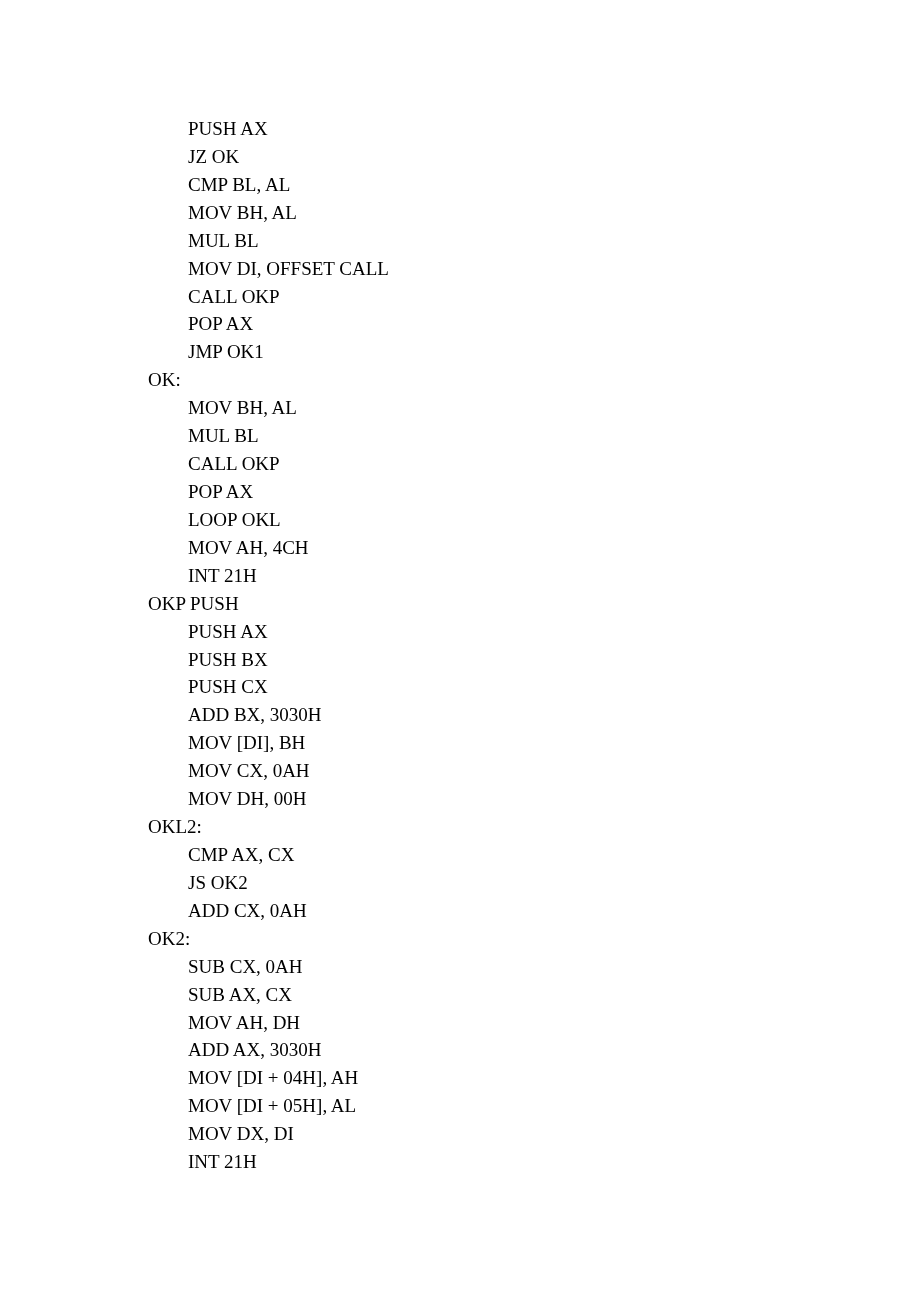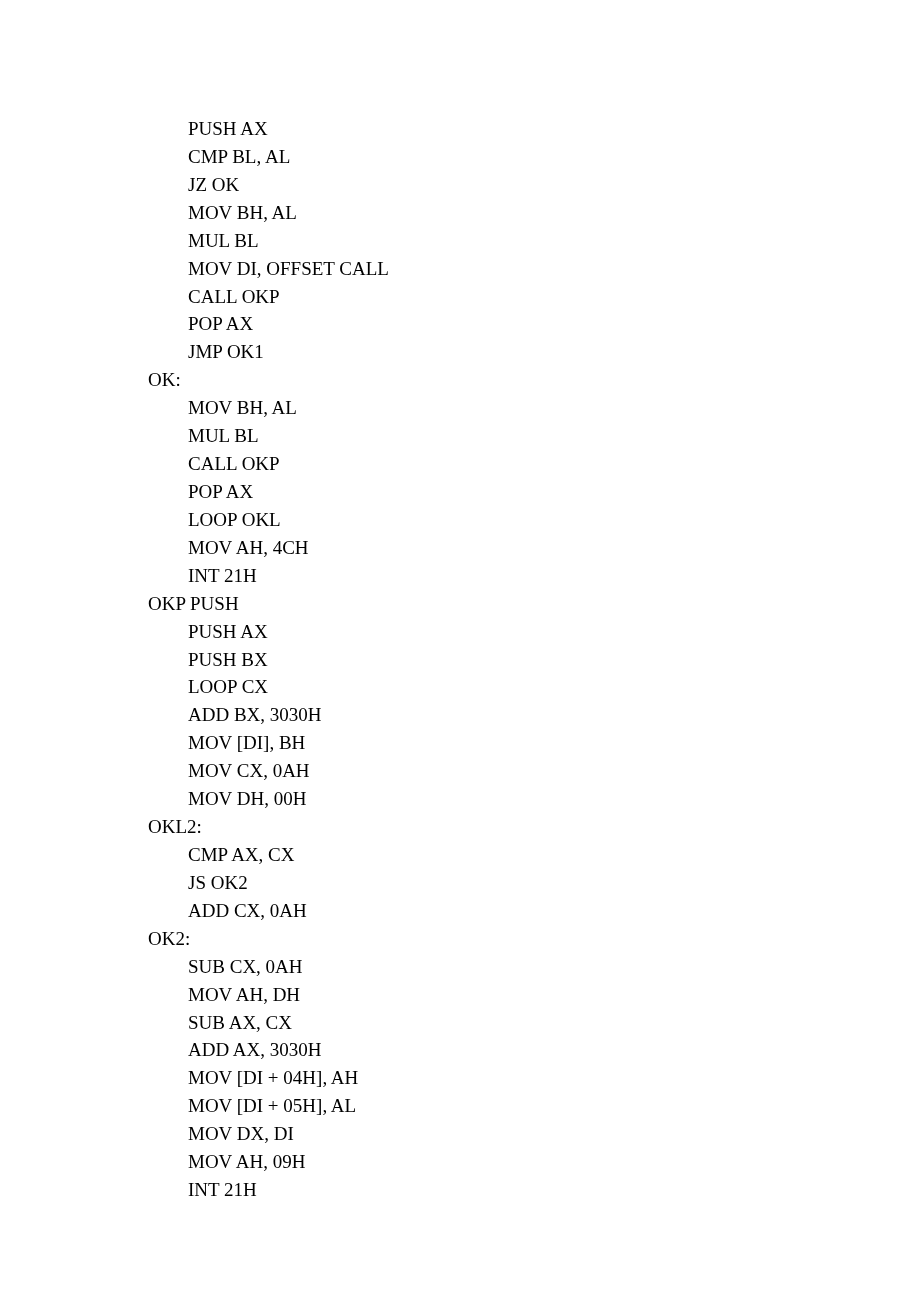--- a/index.html
+++ b/index.html
@@ -21,51 +21,50 @@
     }
     .indent {
       padding-left: 40px;
     }
   </style>
 </head>
 <body>
 
 <div id="code-container">
     <div class="line indent">PUSH AX</div>
+    <div class="line indent">JZ OK</div>
     <div class="line indent">CMP BL, AL</div>
-    <div class="line indent">JZ OK</div>
     <div class="line indent">MOV BH, AL</div>
     <div class="line indent">MUL BL</div>
     <div class="line indent">MOV DI, OFFSET CALL</div>
     <div class="line indent">CALL OKP</div>
     <div class="line indent">POP AX</div>
     <div class="line indent">JMP OK1</div>
     <div class="line">OK:</div>
     <div class="line indent">MOV BH, AL</div>
     <div class="line indent">MUL BL</div>
     <div class="line indent">CALL OKP</div>
     <div class="line indent">POP AX</div>
     <div class="line indent">LOOP OKL</div>
     <div class="line indent">MOV AH, 4CH</div>
     <div class="line indent">INT 21H</div>
     <div class="line">OKP PUSH</div>
     <div class="line indent">PUSH AX</div>
     <div class="line indent">PUSH BX</div>
-    <div class="line indent">LOOP CX</div>
+    <div class="line indent">PUSH CX</div>
     <div class="line indent">ADD BX, 3030H</div>
     <div class="line indent">MOV [DI], BH</div>
     <div class="line indent">MOV CX, 0AH</div>
     <div class="line indent">MOV DH, 00H</div>
     <div class="line">OKL2:</div>
     <div class="line indent">CMP AX, CX</div>
     <div class="line indent">JS OK2</div>
     <div class="line indent">ADD CX, 0AH</div>
     <div class="line">OK2:</div>
     <div class="line indent">SUB CX, 0AH</div>
+    <div class="line indent">SUB AX, CX</div>
     <div class="line indent">MOV AH, DH</div>
-    <div class="line indent">SUB AX, CX</div>
     <div class="line indent">ADD AX, 3030H</div>
     <div class="line indent">MOV [DI + 04H], AH</div>
     <div class="line indent">MOV [DI + 05H], AL</div>
     <div class="line indent">MOV DX, DI</div>
-    <div class="line indent">MOV AH, 09H</div>
     <div class="line indent">INT 21H</div>
   </div>
 
 </body></html>

